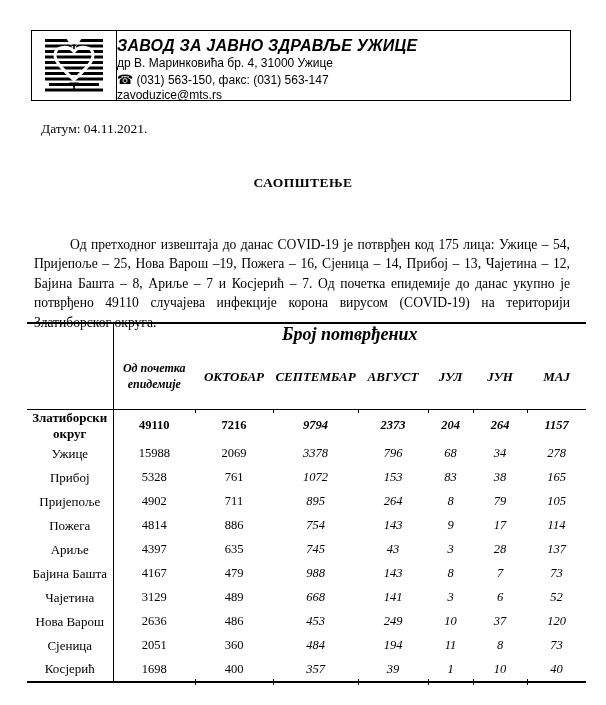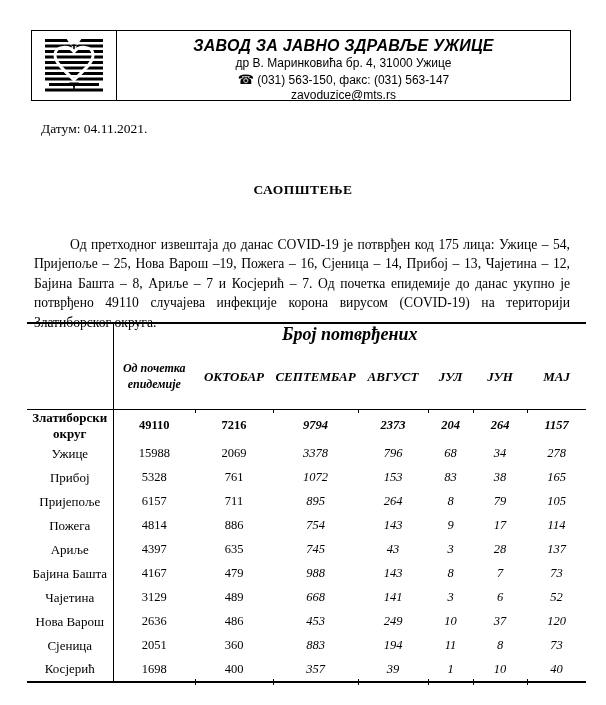--- a/index.html
+++ b/index.html
@@ -11,30 +11,30 @@
   
   .letterhead {
     position:absolute; left:31px; top:30px; width:540px; height:71px;
     border:1.5px solid #000; display:flex; align-items:stretch; box-sizing:border-box;
   }
   .logo-cell {
     width:85px; border-right:1.5px solid #000;
     display:flex; align-items:center; justify-content:center; box-sizing:border-box;
   }
   .lh-text {
-    flex:1; font-family:"Liberation Sans", sans-serif; text-align:center;
+    flex:1; font-family:"Liberation Sans", sans-serif; 
     padding-top:5px; line-height:1.2;
   }
   .org-name { font-size:16px; font-weight:bold; font-style:italic; letter-spacing:.2px; }
   .lh-line  { font-size:12px; margin-top:1px; }
   .phone-glyph { font-size:13px; }
 
   
   .date-line { position:absolute; left:41px; top:121px; font-size:13.5px; }
-  .heading   { position:absolute; left:0;  top:182px; width:100%; text-align:center;
+  .heading   { position:absolute; left:0;  top:175px; width:100%; text-align:center;
                font-size:13.5px; font-weight:bold; letter-spacing:.5px; }
   .announcement {
     position:absolute; left:34px; top:221px; width:536px;
     font-size:13.6px; line-height:19.5px; text-align:justify; text-indent:36px;
   }
 
   
   table.covid {
     position:absolute; left:27px; top:322px; width:559px;
     border-collapse:collapse; table-layout:fixed;
@@ -156,21 +156,21 @@
           <td class="val">5328</td>
           <td class="val">761</td>
           <td class="val it">1072</td>
           <td class="val it">153</td>
           <td class="val it">83</td>
           <td class="val it">38</td>
           <td class="val it">165</td>
         </tr>
         <tr>
           <td class="place">Пријепоље</td>
-          <td class="val">6157</td>
+          <td class="val">4902</td>
           <td class="val">711</td>
           <td class="val it">895</td>
           <td class="val it">264</td>
           <td class="val it">8</td>
           <td class="val it">79</td>
           <td class="val it">105</td>
         </tr>
         <tr>
           <td class="place">Пожега</td>
           <td class="val">4814</td>
@@ -218,21 +218,21 @@
           <td class="val it">453</td>
           <td class="val it">249</td>
           <td class="val it">10</td>
           <td class="val it">37</td>
           <td class="val it">120</td>
         </tr>
         <tr>
           <td class="place">Сјеница</td>
           <td class="val">2051</td>
           <td class="val">360</td>
-          <td class="val it">883</td>
+          <td class="val it">484</td>
           <td class="val it">194</td>
           <td class="val it">11</td>
           <td class="val it">8</td>
           <td class="val it">73</td>
         </tr>
         <tr class="last-row">
           <td class="place">Косјерић</td>
           <td class="val">1698</td>
           <td class="val">400</td>
           <td class="val it">357</td>

